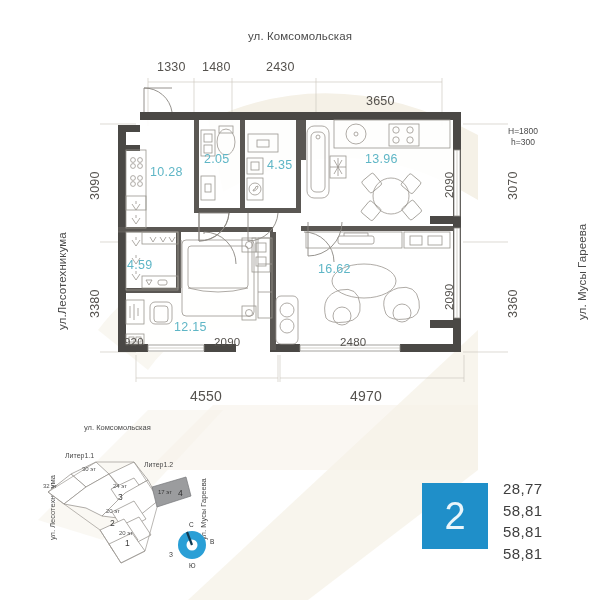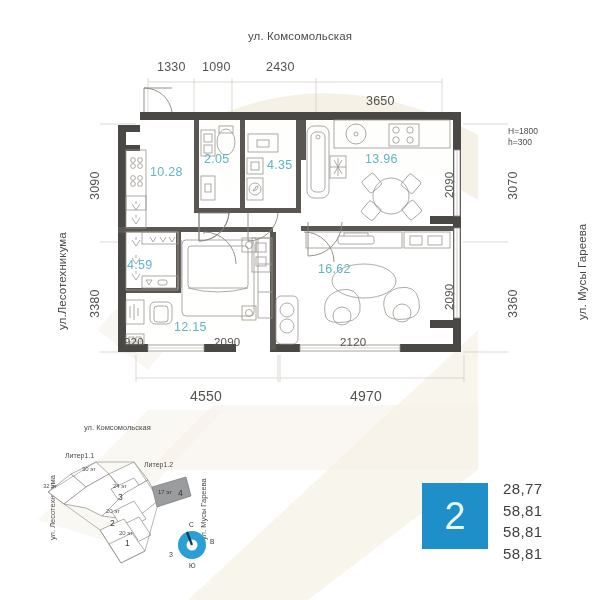--- a/index.html
+++ b/index.html
@@ -63,21 +63,21 @@
       <path d="M470 330 L470 470 L300 600 L180 600 L470 330 Z" opacity="0.75"></path>
       <path d="M205 405 L470 405 L470 470 L140 470 Z" opacity="0.55"></path>
       <path d="M90 330 Q 150 250 250 270 L250 330 Q 175 318 140 370 Z" opacity="0.6"></path>
       <path d="M30 520 L140 410 L215 410 L95 540 Z" opacity="0.5"></path>
     </g>
   </svg>
 
   <div class="abs street" style="left:240px;top:30px;">ул. Комсомольская</div>
 
   <div class="abs dim" style="left:149px;top:60px;">1330</div>
-  <div class="abs dim" style="left:194px;top:60px;">1090</div>
+  <div class="abs dim" style="left:194px;top:60px;">1480</div>
   <div class="abs dim" style="left:258px;top:60px;">2430</div>
   <div class="abs dim" style="left:358px;top:60px;margin-top:34px;">3650</div>
 
   <svg class="layer">
     <g stroke="#cfcac2" stroke-width="0.7" fill="none">
 
       <line x1="140" y1="78" x2="140" y2="126"></line>
       <line x1="186" y1="78" x2="186" y2="126"></line>
       <line x1="224" y1="78" x2="224" y2="126"></line>
       <line x1="308" y1="78" x2="308" y2="126"></line>
@@ -106,21 +106,21 @@
   </svg>
 
   <div class="abs street vert" style="left:48px;top:330px;transform:rotate(-90deg);">ул.Лесотехникума</div>
   <div class="abs dim vert" style="left:80px;top:200px;transform:rotate(-90deg);">3090</div>
   <div class="abs dim vert" style="left:80px;top:318px;transform:rotate(-90deg);">3380</div>
 
   <div class="abs street vert" style="left:568px;top:320px;transform:rotate(-90deg);">ул. Мусы Гареева</div>
   <div class="abs dim vert" style="left:498px;top:200px;transform:rotate(-90deg);">3070</div>
   <div class="abs dim vert" style="left:498px;top:318px;transform:rotate(-90deg);">3360</div>
 
-  <div class="abs ceil" style="left:500px;top:126px;">
+  <div class="abs ceil" style="left:500px;top:126px;text-align:center;">
     <div>H=1800</div>
     <div>h=300</div>
   </div>
 
   <svg class="layer">
     <defs>
       <clipPath id="apt">
         <path d="M110 150 L110 125 L132 125 L132 112 L453 112 L453 352 L110 352 Z"></path>
       </clipPath>
     </defs>
@@ -332,21 +332,21 @@
   <div class="abs area" style="left:142px;top:165px;">10.28</div>
   <div class="abs area" style="left:196px;top:152px;">2.05</div>
   <div class="abs area" style="left:259px;top:158px;">4.35</div>
   <div class="abs area" style="left:357px;top:152px;">13.96</div>
   <div class="abs area" style="left:119px;top:258px;">4.59</div>
   <div class="abs area" style="left:166px;top:320px;">12.15</div>
   <div class="abs area" style="left:310px;top:262px;">16.62</div>
 
   <div class="abs dim dim-sm" style="left:116px;top:336px;">920</div>
   <div class="abs dim dim-sm" style="left:206px;top:336px;">2090</div>
-  <div class="abs dim dim-sm" style="left:332px;top:336px;">2120</div>
+  <div class="abs dim dim-sm" style="left:332px;top:336px;">2480</div>
   <div class="abs dim dim-sm vert" style="left:435px;top:198px;transform:rotate(-90deg);">2090</div>
   <div class="abs dim dim-sm vert" style="left:435px;top:310px;transform:rotate(-90deg);">2090</div>
 
   <div class="abs dim" style="left:182px;top:388px;font-size:14px;">4550</div>
   <div class="abs dim" style="left:342px;top:388px;font-size:14px;">4970</div>
 
   <div class="abs mini-street" style="left:76px;top:423px;">ул. Комсомольская</div>
   <div class="abs mini-street vert" style="left:40px;top:540px;transform:rotate(-90deg);">ул. Лесотехникума</div>
   <div class="abs mini-street vert" style="left:191px;top:540px;transform:rotate(-90deg);">ул. Мусы Гареева</div>
 

